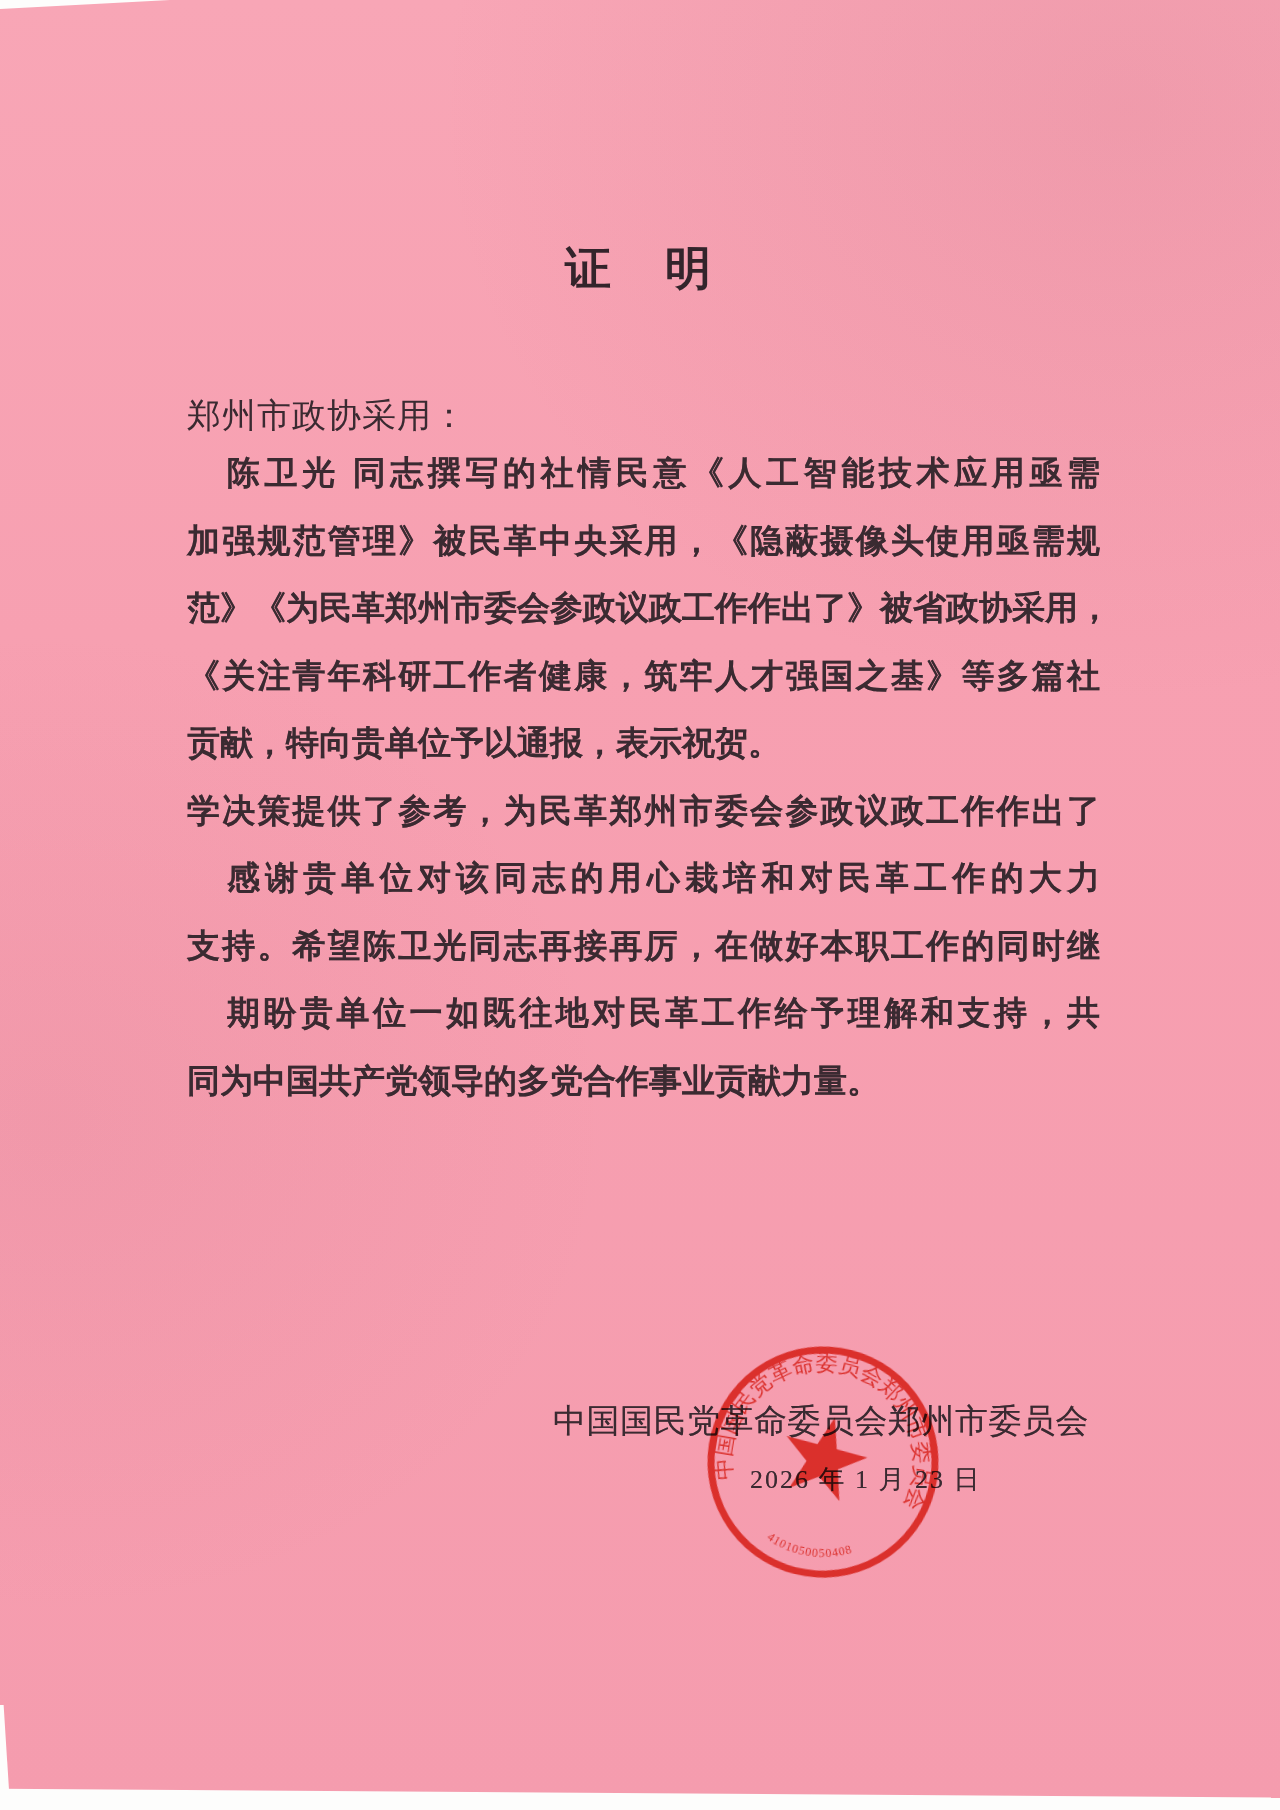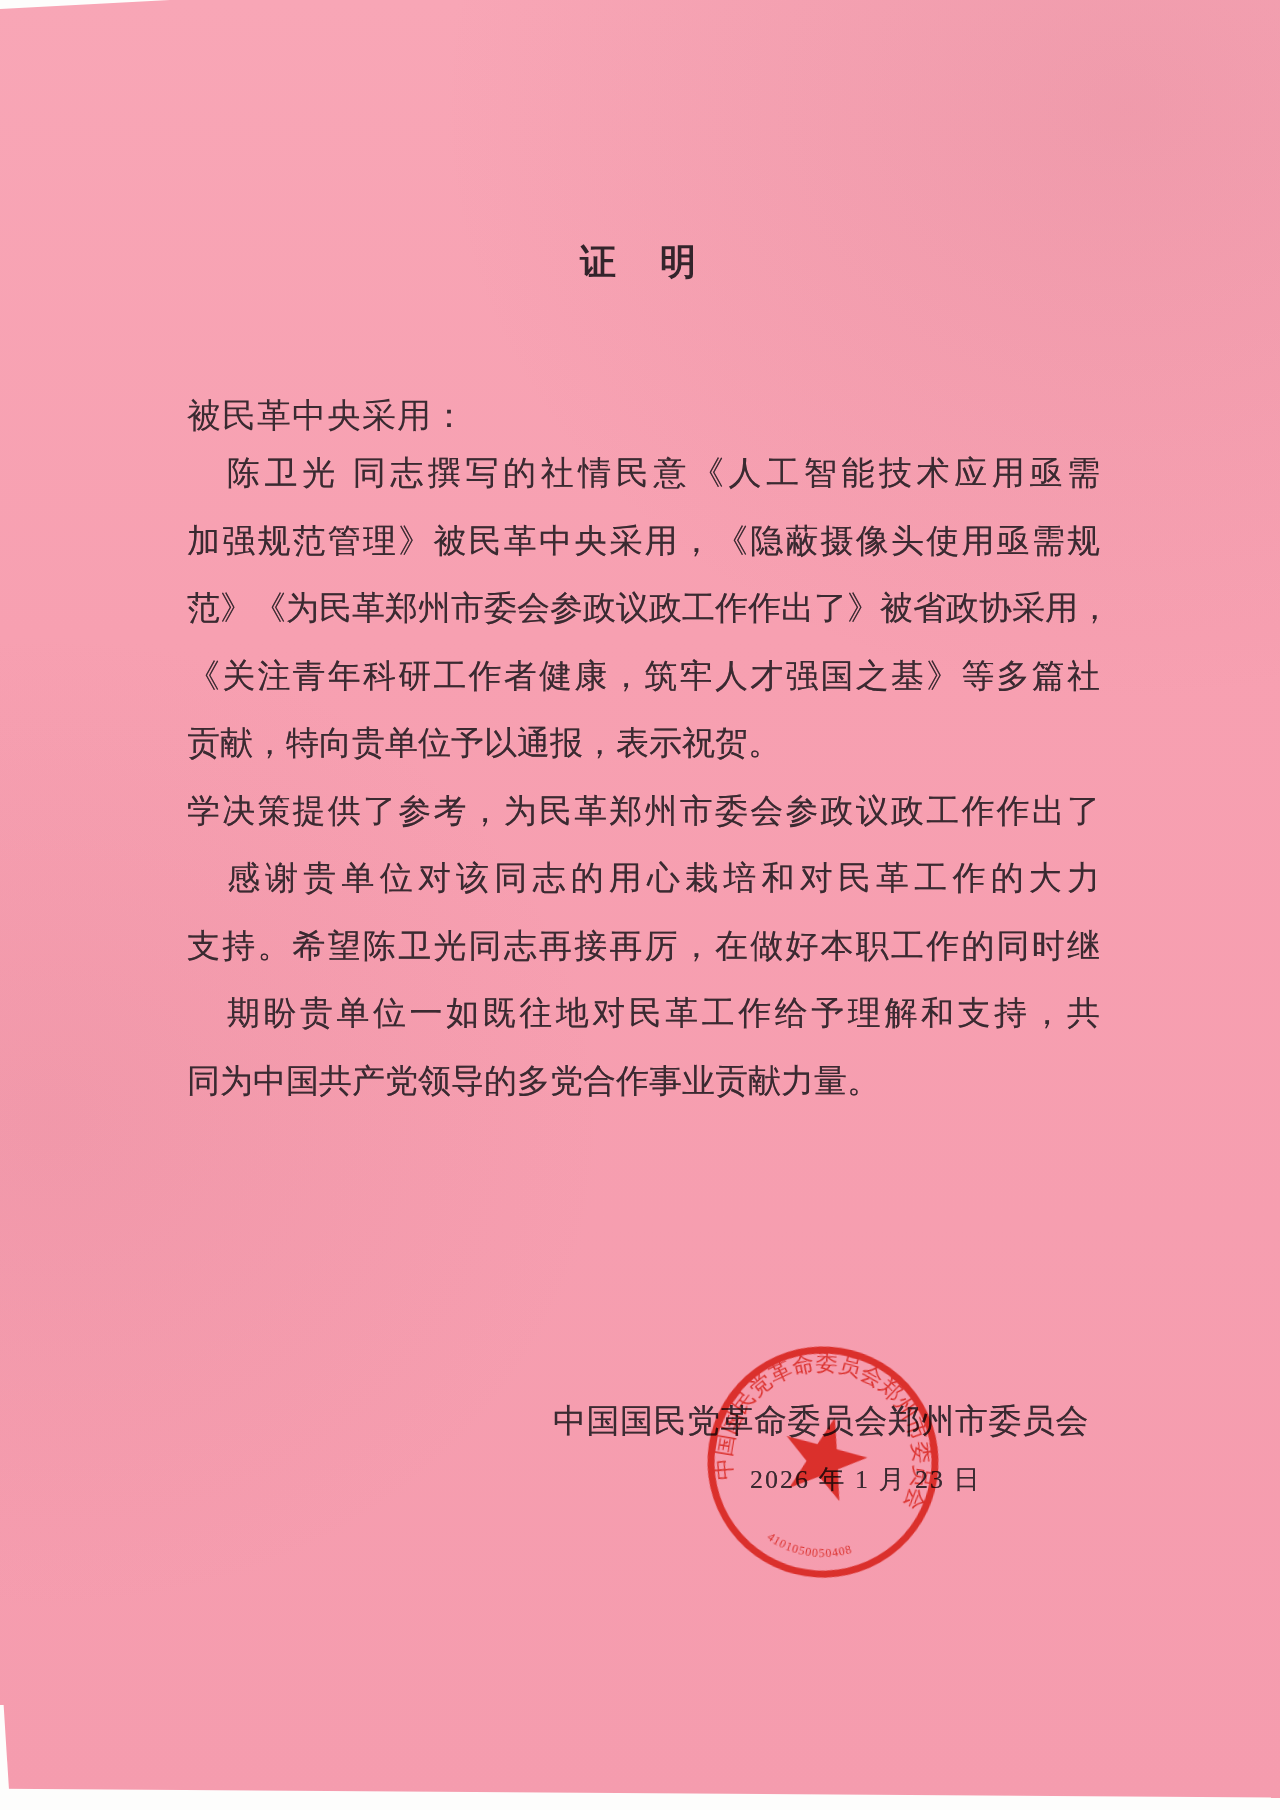--- a/index.html
+++ b/index.html
@@ -19,21 +19,21 @@
     font-family: "Liberation Serif", "DejaVu Serif", serif;
     color: #3a2a31;
   }
   .title {
     position: absolute;
     top: 238px;
     left: 0;
     width: 100%;
     margin: 0;
     text-align: center;
-    font-size: 36px;
+    font-size: 46px;
     font-weight: 600;
     letter-spacing: 4px;
     color: #33242b;
   }
   .salutation {
     position: absolute;
     left: 187px;
     top: 393px;
     font-size: 34px;
     letter-spacing: 1px;
@@ -45,20 +45,21 @@
     width: 913px;
     font-size: 33px;
     line-height: 67.5px;
     letter-spacing: 0;
     text-shadow: 0 0 0.6px rgba(58,42,49,0.55);
   }
   .line {
     text-align: justify;
     text-align-last: justify;
     white-space: nowrap;
+    font-weight: bold;
   }
   .line.indent { padding-left: 40px; }
   .line.end { text-align-last: left; }
   .sig-org {
     position: absolute;
     left: 553px;
     top: 1399px;
     font-size: 33px;
     letter-spacing: 0.5px;
     text-shadow: 0 0 0.6px rgba(58,42,49,0.55);
@@ -107,21 +108,21 @@
     clip-path: polygon(0 0, 40% 0, 100% 100%, 0 100%);
   }
 </style>
 </head>
 <body>
 
 <div class="page">
 
   <h1 class="title">证　明</h1>
 
-  <div class="salutation">被民革中央采用：</div>
+  <div class="salutation">郑州市政协采用：</div>
 
   <div class="body-text">
     <div class="line indent">陈卫光 同志撰写的社情民意《人工智能技术应用亟需</div>
     <div class="line">加强规范管理》被民革中央采用，《隐蔽摄像头使用亟需规</div>
     <div class="line">范》《为民革郑州市委会参政议政工作作出了》被省政协采用，</div>
     <div class="line">《关注青年科研工作者健康，筑牢人才强国之基》等多篇社</div>
     <div class="line end">贡献，特向贵单位予以通报，表示祝贺。</div>
     <div class="line">学决策提供了参考，为民革郑州市委会参政议政工作作出了</div>
     <div class="line indent">感谢贵单位对该同志的用心栽培和对民革工作的大力</div>
     <div class="line">支持。希望陈卫光同志再接再厉，在做好本职工作的同时继</div>

